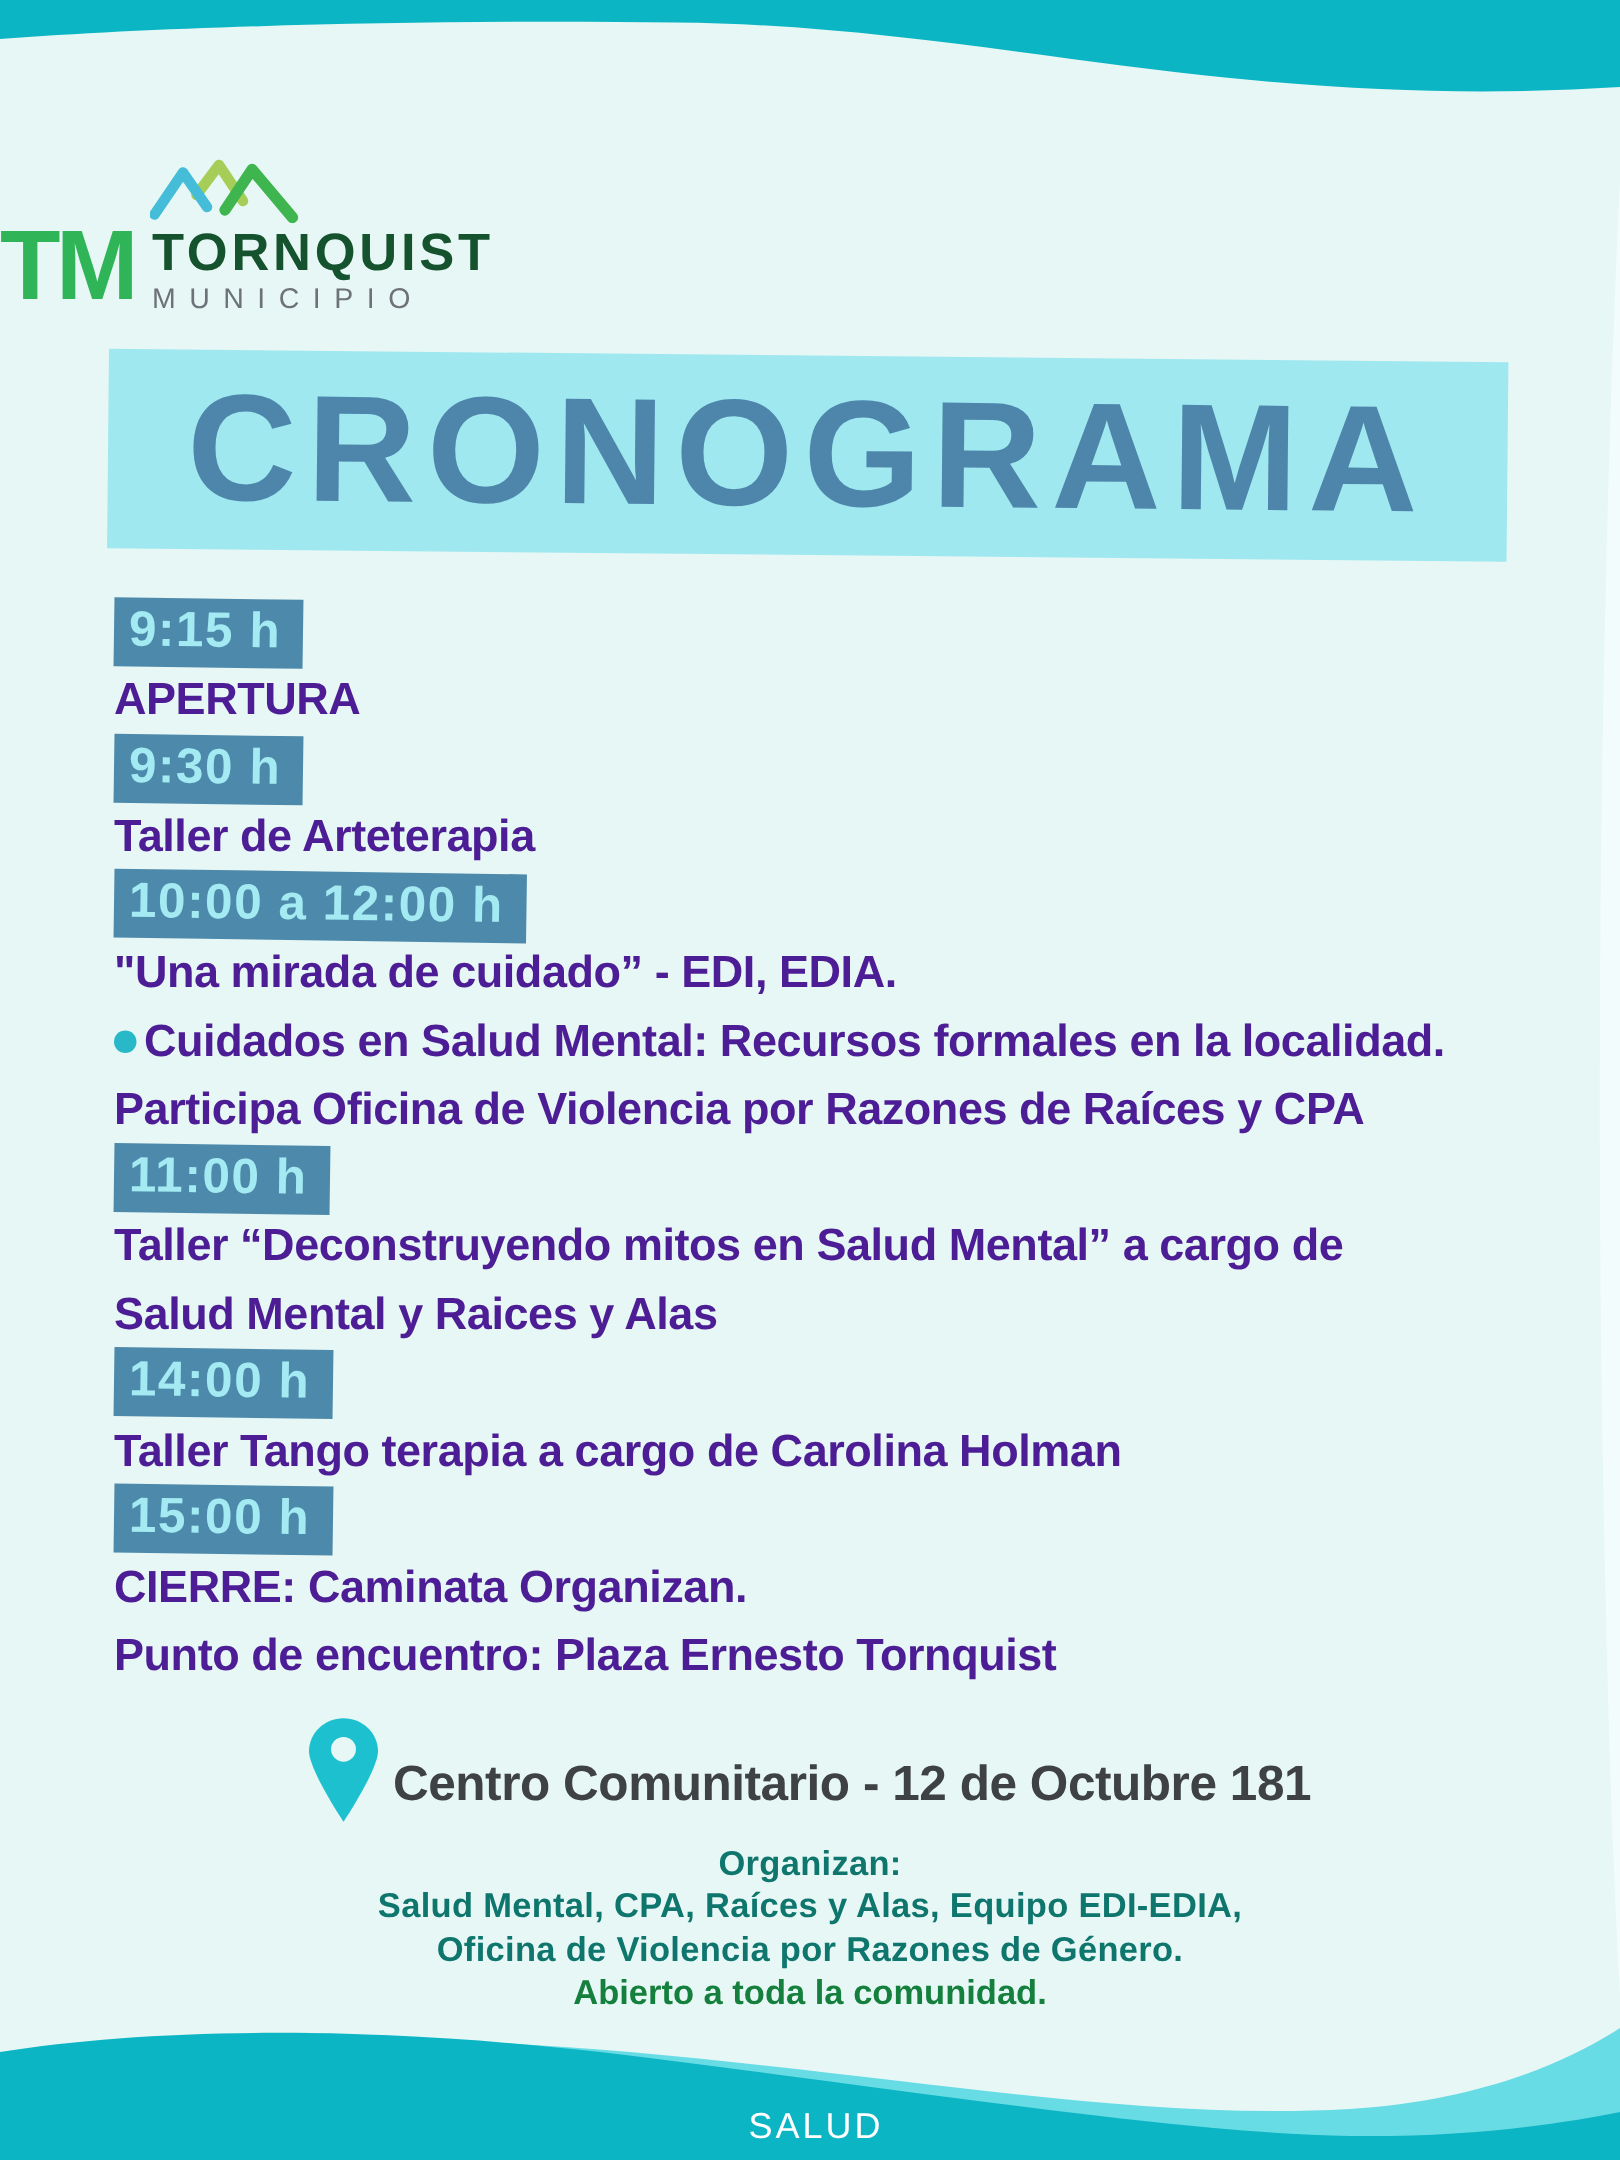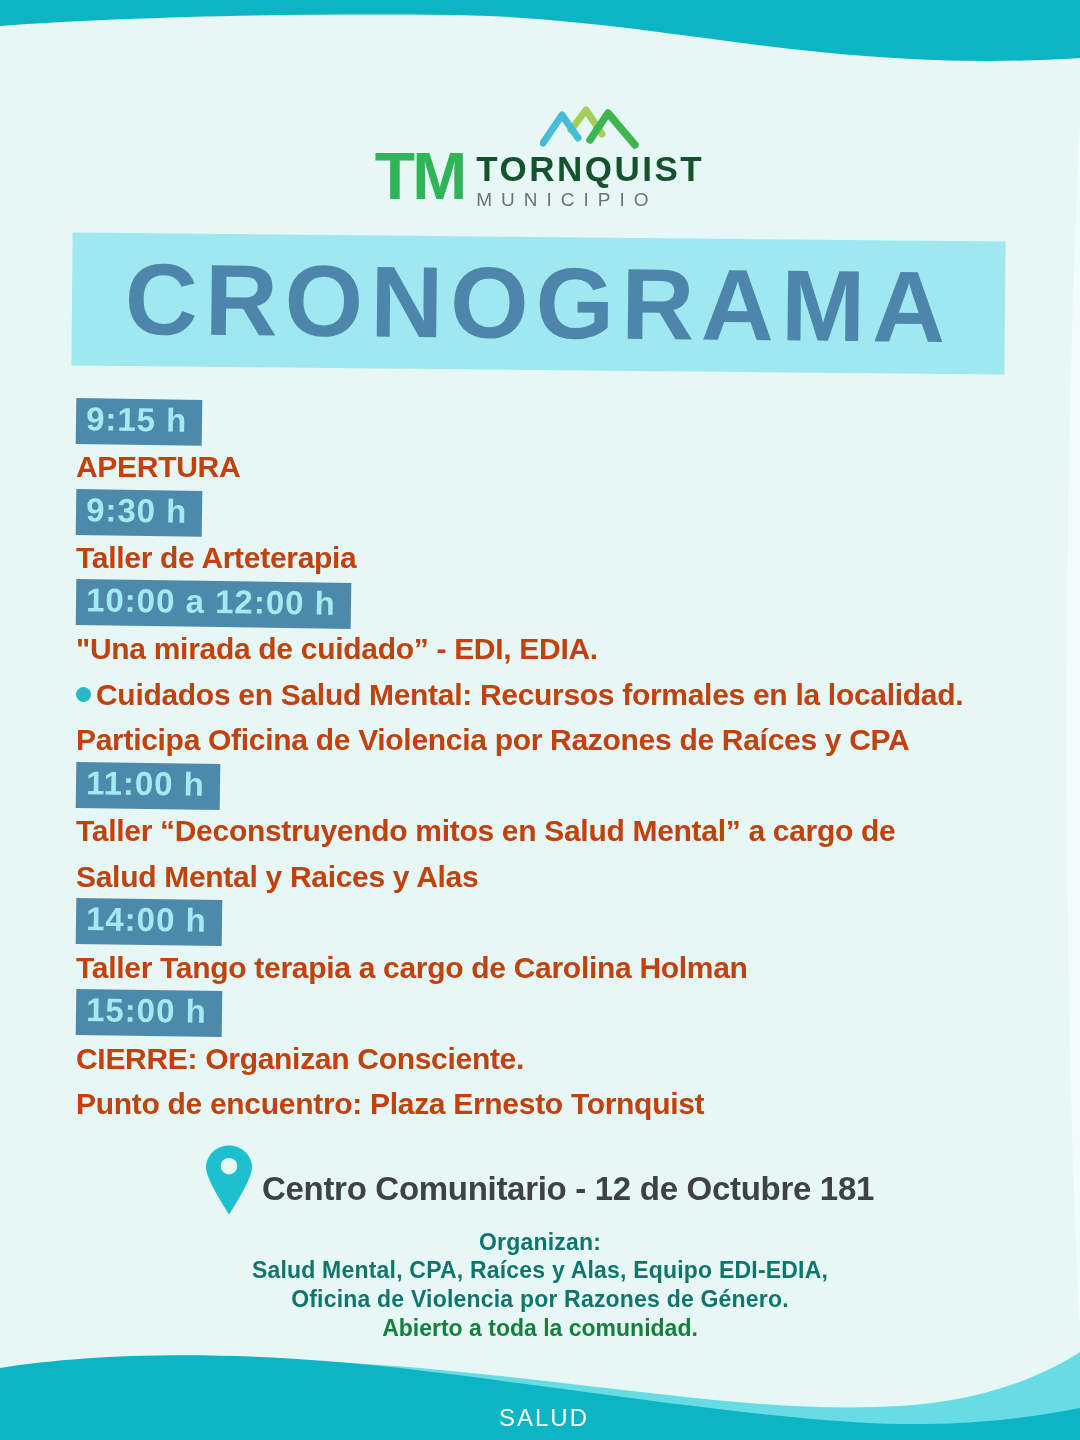--- a/index.html
+++ b/index.html
@@ -11,21 +11,21 @@
     font-family:"Liberation Sans", sans-serif;
   }
   svg{display:block;}
   .top-wave{position:absolute;top:0;left:0;}
   .bottom-waves{position:absolute;bottom:0;left:0;}
   .right-sliver{position:absolute;top:120px;right:0;}
 
   
   .logo{
     position:absolute;top:105px;left:0;width:1079px;
-    display:flex;flex-direction:column;align-items:center;
+    display:flex;flex-direction:column;align-items:flex-start;
   }
   .logo-mountains{margin-left:100px;}
   .logo-row{display:flex;align-items:flex-start;margin-top:2px;}
   .logo-tm{
     font-size:66px;font-weight:bold;color:#2fb457;
     letter-spacing:-3px;line-height:0.78;
   }
   .logo-textcol{display:flex;flex-direction:column;margin-left:12px;}
   .logo-name{font-size:35px;font-weight:bold;color:#14532d;letter-spacing:2.5px;line-height:1.0;}
   .logo-sub{font-size:19px;color:#6d7278;letter-spacing:9px;margin-top:3px;}
@@ -50,21 +50,21 @@
   .sched-row{height:45.5px;display:flex;align-items:center;}
   .time-badge{
     display:inline-block;
     background:#4d89aa;color:#a3eaf2;
     font-size:33px;font-weight:bold;letter-spacing:1px;
     padding:2px 15px 6px 10px;
     transform:rotate(0.8deg);
     white-space:nowrap;
   }
   .sched-line{
-    font-size:30px;font-weight:bold;color:#c2410c;
+    font-size:30px;font-weight:bold;color:#4c1d95;
     letter-spacing:-0.3px;white-space:nowrap;line-height:1;
   }
   .bullet{
     display:inline-block;width:15px;height:15px;border-radius:50%;
     background:#29b8c8;margin-right:5px;flex:0 0 auto;
   }
 
   
   .location{
     position:absolute;left:0;top:1145px;width:1080px;
@@ -159,21 +159,21 @@
       <div class="sched-row">
         <span class="time-badge">14:00 h</span>
       </div>
       <div class="sched-row">
         <span class="sched-line">Taller Tango terapia a cargo de Carolina Holman</span>
       </div>
       <div class="sched-row">
         <span class="time-badge">15:00 h</span>
       </div>
       <div class="sched-row">
-        <span class="sched-line">CIERRE: Organizan Consciente.</span>
+        <span class="sched-line">CIERRE: Caminata Organizan.</span>
       </div>
       <div class="sched-row">
         <span class="sched-line">Punto de encuentro: Plaza Ernesto Tornquist</span>
       </div>
     </div>
 
   <div class="location">
     <svg width="46" height="70" viewBox="0 0 40 60">
       <path d="M20,0 C9,0 0,8.6 0,19.2 C0,30 20,60 20,60 C20,60 40,30 40,19.2 C40,8.6 31,0 20,0 Z" fill="#1dc0cf"></path>
       <circle cx="20" cy="18" r="7.2" fill="#e7f7f5"></circle>

